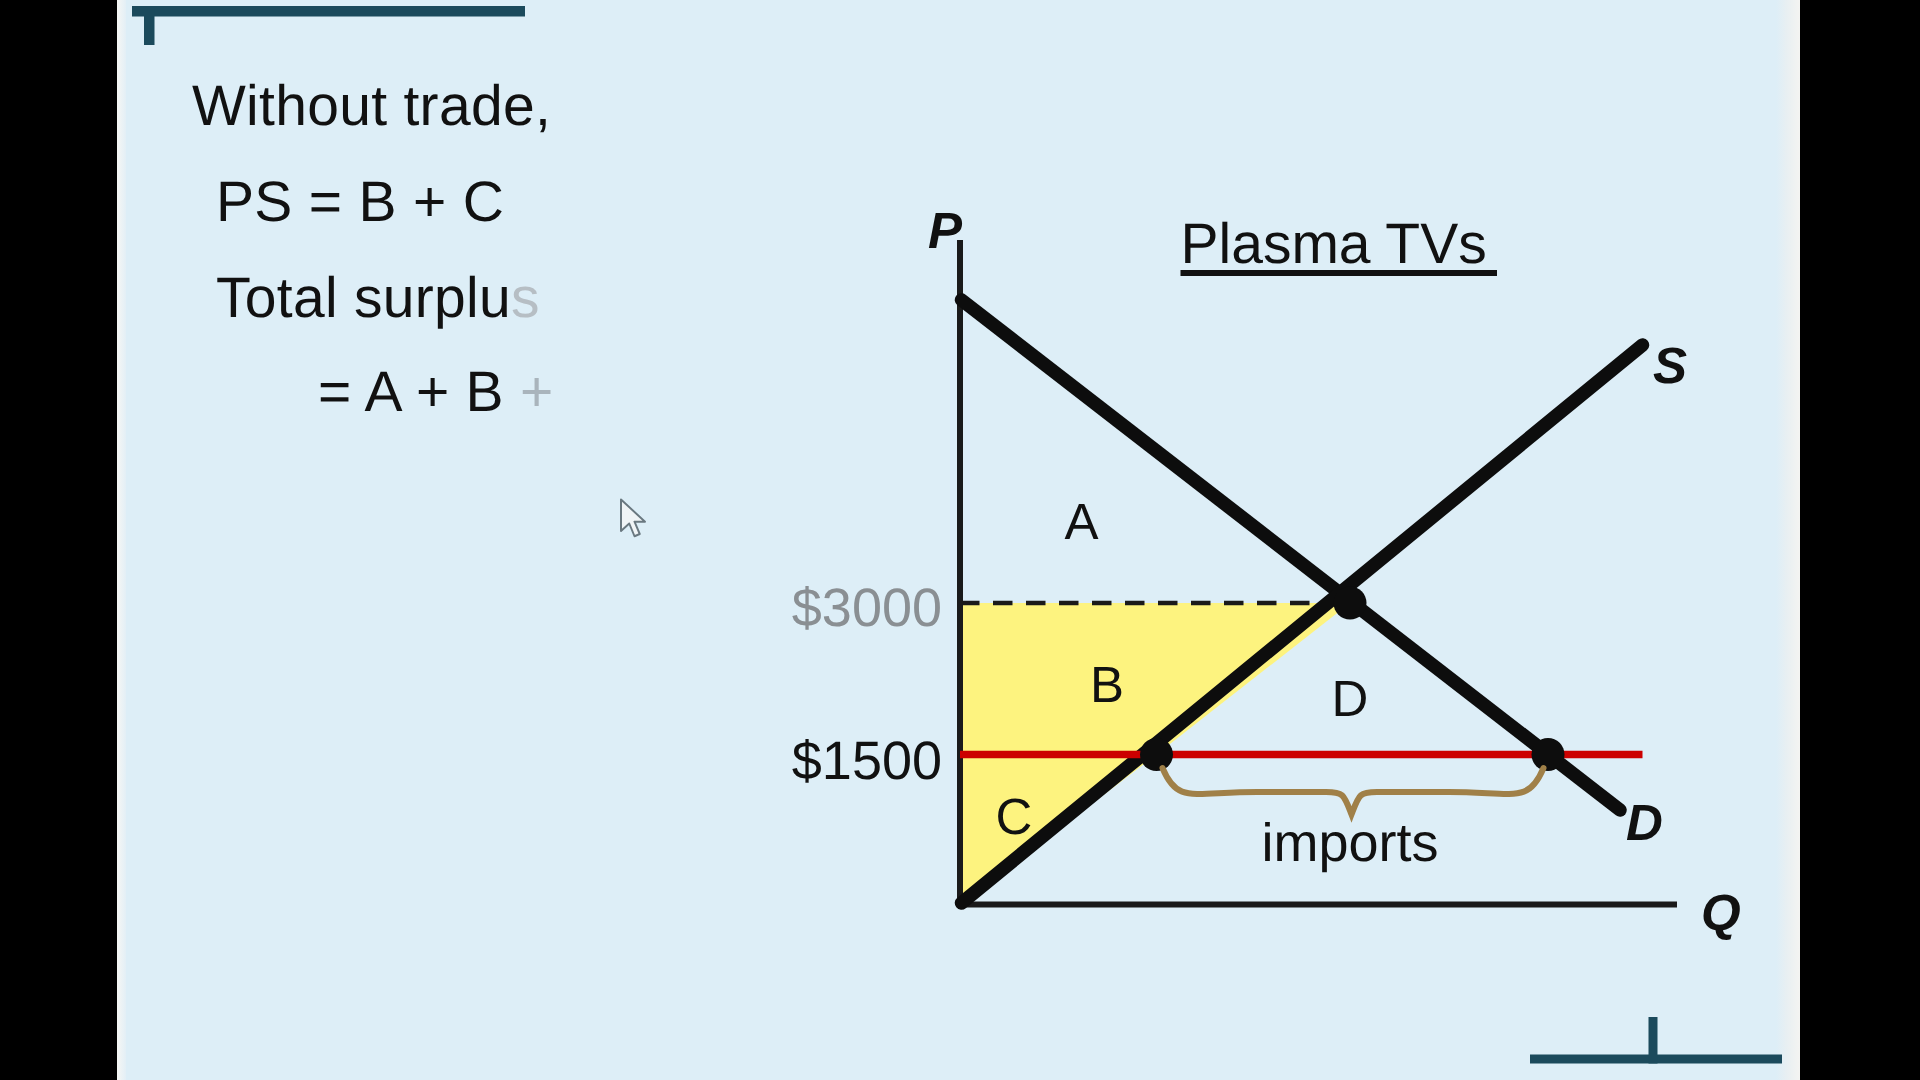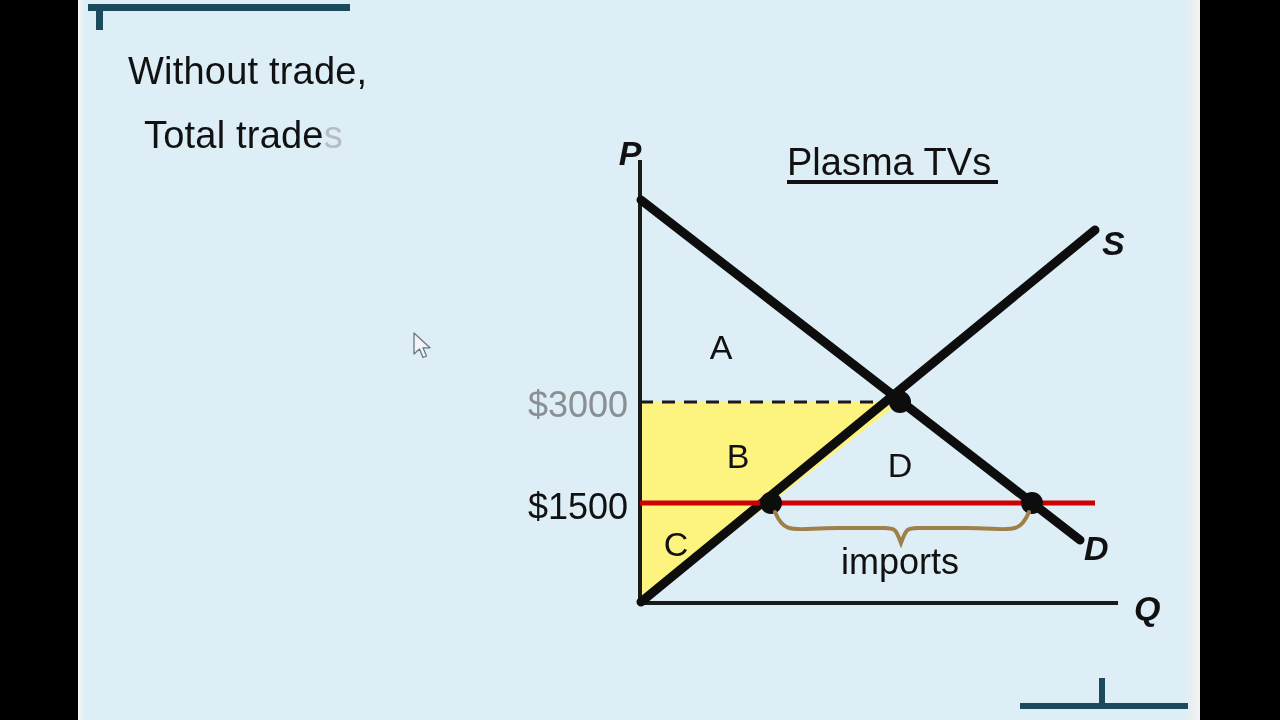--- a/index.html
+++ b/index.html
@@ -83,21 +83,23 @@
     <div class="page-edge-left"></div>
     <div class="page-edge"></div>
 
     <div class="corner-mark" id="corner-tl-h"></div>
     <div class="corner-mark" id="corner-tl-v"></div>
     <div class="corner-mark" id="corner-br-h"></div>
     <div class="corner-mark" id="corner-br-v"></div>
 
     <div id="text-block">
       <div class="line">Without trade,</div>
-      <div class="line ind-1"><span>Total trade</span><span class="faded-1">s</span></div>
+      <div class="line ind-1">PS = B + C</div>
+      <div class="line ind-1"><span>Total surplu</span><span class="faded-1">s</span></div>
+      <div class="line ind-2"><span>= A + B </span><span class="faded-2">+</span></div>
     </div>
 
     <svg id="chart" viewBox="0 0 1122 720">
 
       <polygon points="562,402 822,402 693,503 562,503" fill="#fdf37f" stroke="none"></polygon>
 
       <polygon points="562,503 693,503 562,603" fill="#fdf37f" stroke="none"></polygon>
 
       <line x1="562" y1="402" x2="822" y2="402" stroke="#1a1a1a" stroke-width="3" stroke-dasharray="13,9"></line>
 

